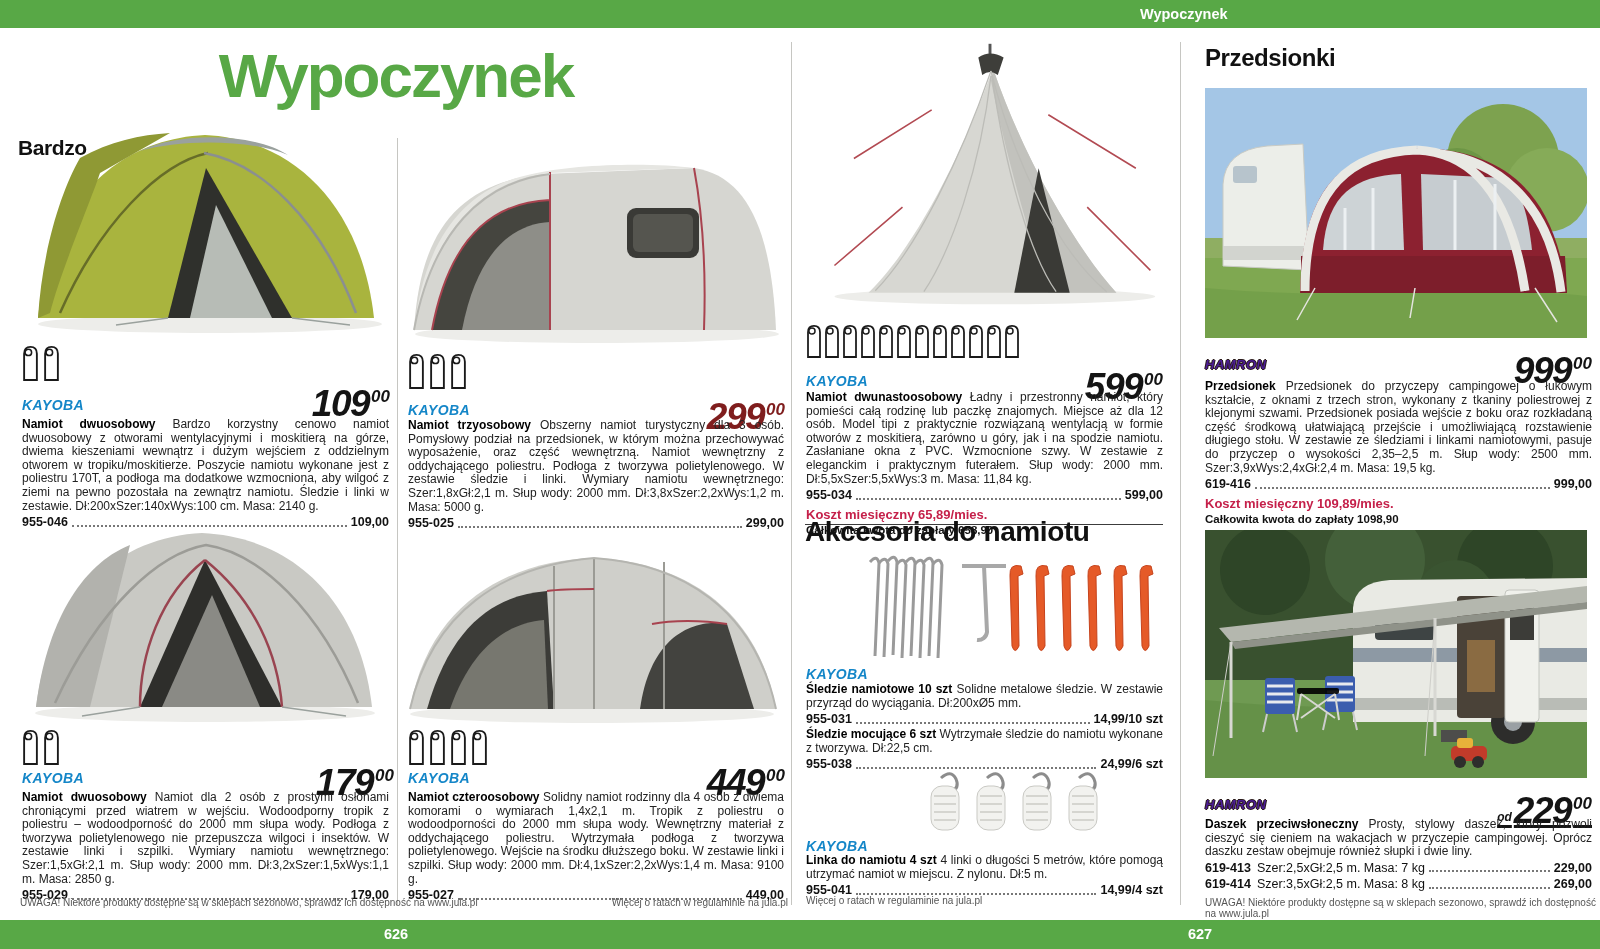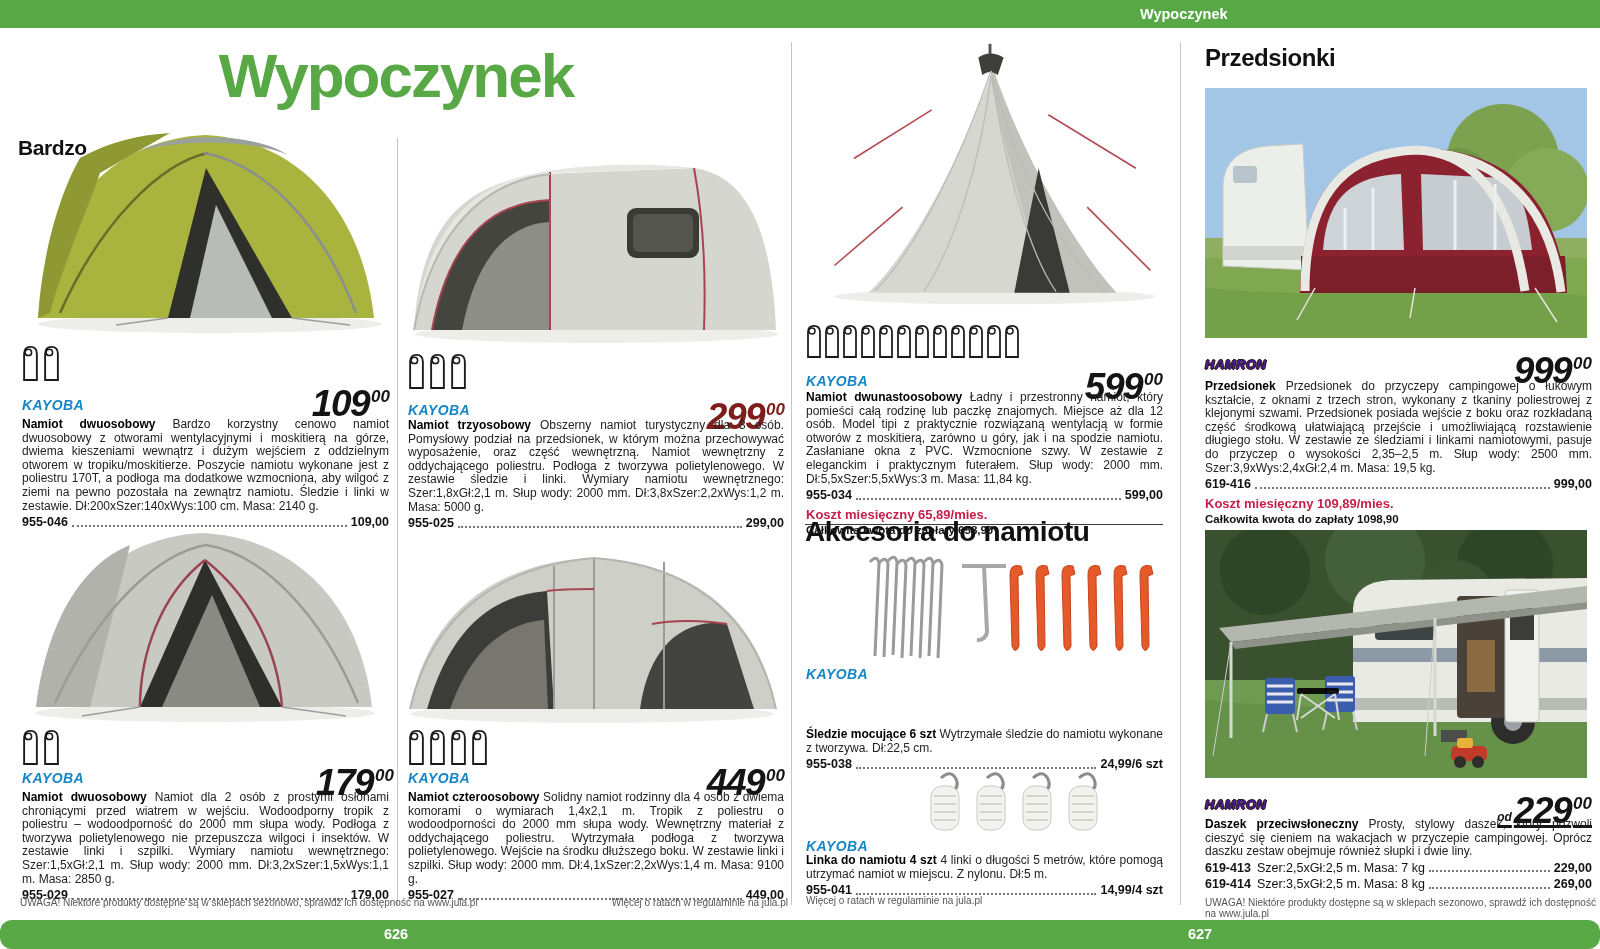--- a/index.html
+++ b/index.html
@@ -1,20 +1,20 @@
 <!DOCTYPE html>
 <html><head>
 <meta charset="utf-8">
 <style>
   html,body{margin:0;padding:0;background:#fff;}
   #page{position:relative;width:1600px;height:949px;background:#fff;overflow:hidden;
         font-family:"Liberation Sans",sans-serif;color:#1a1a1a;}
   .bar{position:absolute;left:0;width:1600px;background:#58a846;}
   #topbar{top:0;height:28px;}
-  #botbar{top:920px;height:29px;border-radius:12px;}
+  #botbar{top:920px;height:29px;}
   .bar span{position:absolute;color:#fff;font-weight:bold;font-size:14.5px;top:6px;}
   .divider{position:absolute;width:1px;background:#c6c6c2;}
   #page-title{position:absolute;left:0;top:40px;width:792px;text-align:center;
     font-size:62px;font-weight:800;letter-spacing:-2px;color:#58a846;}
   .h-section{position:absolute;font-weight:800;color:#111;letter-spacing:-.4px;}
   .photo{position:absolute;}
   .caps{position:absolute;display:flex;gap:4px;align-items:flex-end;}
   .brand-kayoba{position:absolute;font-style:italic;font-weight:800;font-size:14px;
     color:#1486c8;letter-spacing:.4px;}
   .brand-hamron{position:absolute;font-style:italic;font-weight:900;font-size:13px;color:#4c1d95;
@@ -290,20 +290,28 @@
       <use href="#mpeg" x="71" y="4"></use>
     <path d="M104 14 h44 M126 14 l3 66 a9 9 0 0 1 -10 8" fill="none" stroke="#a8a8a8" stroke-width="4"></path>
     <use href="#opeg" x="150" y="8"></use>
       <use href="#opeg" x="176" y="8"></use>
       <use href="#opeg" x="202" y="8"></use>
       <use href="#opeg" x="228" y="8"></use>
       <use href="#opeg" x="254" y="8"></use>
       <use href="#opeg" x="280" y="8"></use>
   </svg>
   <div class="brand-kayoba" style="left:806px;top:666px;">KAYOBA</div>
+  <div class="tblock" style="left:806px;top:683px;width:357px;">
+    <p><b class="pname">Śledzie namiotowe 10 szt</b> <span>Solidne metalowe śledzie. W zestawie przyrząd do wyciągania.  Dł:200xØ5 mm.</span></p>
+    <div class="skurow">
+        <b>955-031</b>
+        <span class="dots"></span>
+        <b>14,99/10 szt</b>
+      </div>
+  </div>
   <div class="tblock" style="left:806px;top:728px;width:357px;">
     <p><b class="pname">Śledzie mocujące 6 szt</b> <span>Wytrzymałe śledzie do namiotu wykonane z tworzywa.  Dł:22,5 cm.</span></p>
     <div class="skurow">
         <b>955-038</b>
         <span class="dots"></span>
         <b>24,99/6 szt</b>
       </div>
   </div>
 
   <svg class="photo" style="left:925px;top:768px;" width="185" height="66" viewBox="0 0 185 66">

